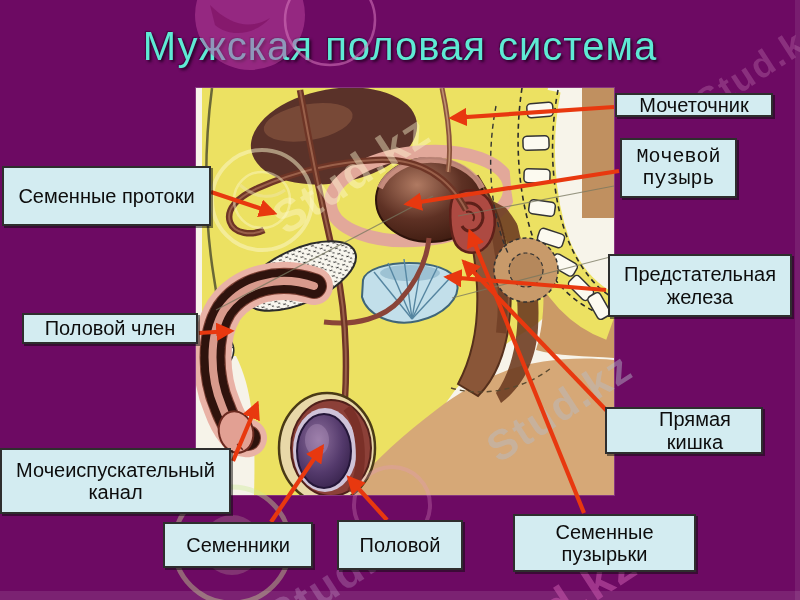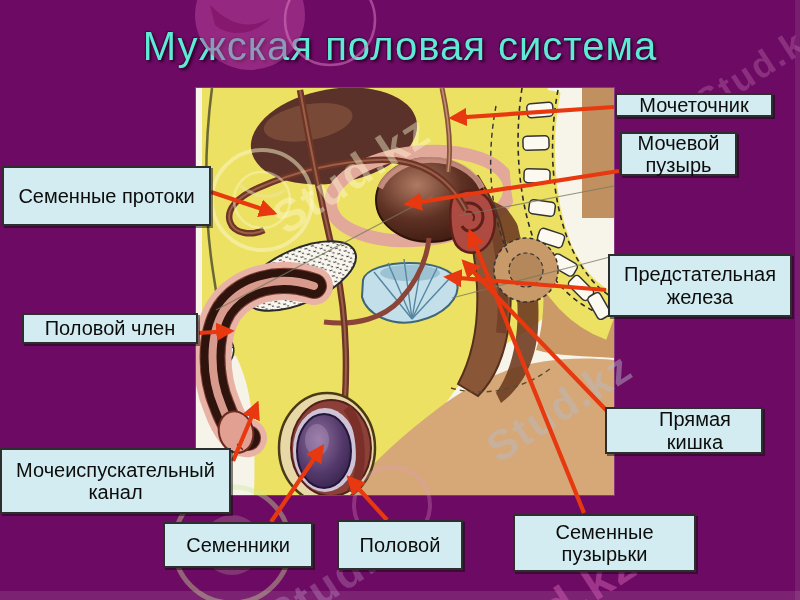--- a/index.html
+++ b/index.html
@@ -230,21 +230,21 @@
       <line x1="607" y1="411" x2="464" y2="262"></line>
       <line x1="584" y1="513" x2="470" y2="232"></line>
       <line x1="233" y1="461" x2="257" y2="404"></line>
       <line x1="271" y1="522" x2="322" y2="447"></line>
       <line x1="387" y1="520" x2="349" y2="478"></line>
       <line x1="199" y1="333" x2="231" y2="331"></line>
     </g>
   </svg>
 
   <div class="lbl" style="left:615px;top:93px;width:158px;height:24px;">Мочеточник</div>
-  <div class="lbl" style="left:620px;top:132px;width:117px;height:44px;">Мочевой пузырь</div>
+  <div class="lbl" style="left:620px;top:138px;width:117px;height:60px;font-family:Liberation Mono, monospace;">Мочевой пузырь</div>
   <div class="lbl" style="left:2px;top:166px;width:209px;height:60px;">Семенные протоки</div>
   <div class="lbl" style="left:608px;top:254px;width:184px;height:63px;">Предстательная железа</div>
   <div class="lbl" style="left:22px;top:313px;width:176px;height:31px;">Половой член</div>
   <div class="lbl" style="left:605px;top:407px;width:158px;height:47px;padding-left:22px;">Прямая кишка</div>
   <div class="lbl" style="left:0px;top:448px;width:231px;height:66px;">Мочеиспускательный канал</div>
   <div class="lbl" style="left:163px;top:522px;width:150px;height:46px;">Семенники</div>
   <div class="lbl" style="left:337px;top:520px;width:126px;height:50px;">Половой</div>
   <div class="lbl" style="left:513px;top:514px;width:183px;height:58px;padding:0 4px;">Семенные пузырьки</div>
 
   <div class="title">Мужская половая система</div>

